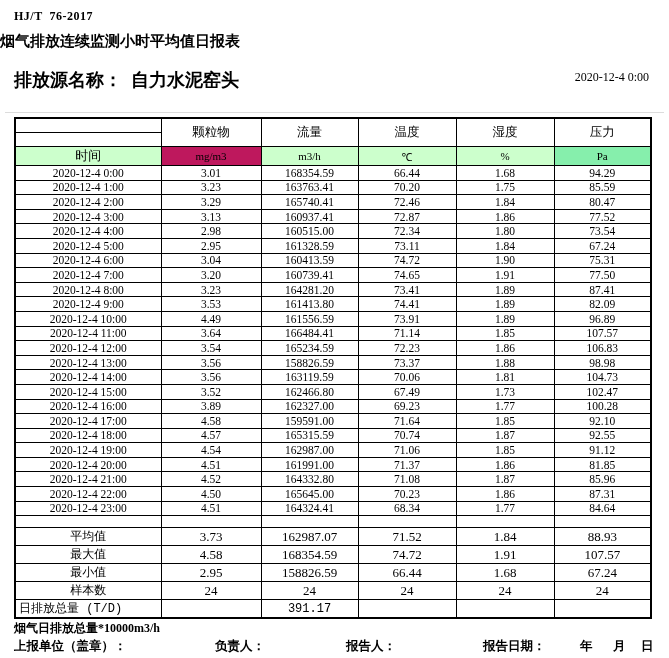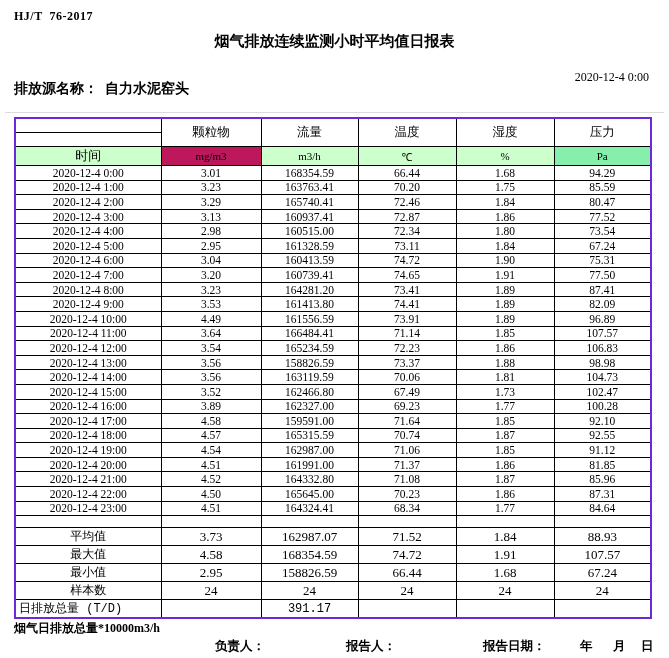--- a/index.html
+++ b/index.html
@@ -4,39 +4,39 @@
 <style>
   html,body{margin:0;padding:0;}
   body{
     width:669px;height:658px;background:#ffffff;color:#000;
     font-family:"Liberation Serif", serif;
     position:relative;overflow:hidden;
   }
   .abs{position:absolute;}
   .bold{font-weight:bold;}
   .hj-label{left:14px;top:9px;font-size:12px;letter-spacing:0.5px;white-space:pre;}
-  .doc-title{left:0;top:32px;width:669px;text-align:center;font-size:15px;}
-  .source-row{left:14px;top:80px;font-size:14px;white-space:pre;}
+  .doc-title{left:0;top:32px;width:669px;font-size:15px;}
+  .source-row{left:14px;top:68px;font-size:18px;white-space:pre;}
   .report-time{right:20px;top:70px;font-size:12px;}
   .hairline{left:5px;top:112px;width:659px;height:1px;background:#dcdcdc;}
   .note{left:14px;top:620px;font-size:12px;}
   .sign-row{left:0;top:638px;width:669px;height:16px;font-size:12.5px;}
   .sign-row span{position:absolute;white-space:nowrap;}
   .lbl-unit{left:14px;}
   .lbl-resp{left:215px;}
   .lbl-reporter{left:346px;}
   .lbl-date{left:483px;}
   .lbl-year{left:580px;}
   .lbl-month{left:613px;}
   .lbl-day{left:641px;}
 
   table.report{
     position:absolute;left:14px;top:117px;
     border-collapse:collapse;table-layout:fixed;
-    border:2px solid #6d28d9;
+    border:2px solid #000000;
   }
   table.report td, table.report th{
     border:1px solid #000;
     padding:0;margin:0;
     text-align:center;vertical-align:middle;
     font-weight:normal;
     overflow:hidden;white-space:nowrap;
   }
   tr.hdr-sub td{height:12.5px;}
   th.pollutant{font-size:12.5px;height:27px;}
@@ -328,19 +328,20 @@
         <td class="num"></td>
         <td class="num"></td>
         <td class="num"></td>
       </tr>
     </tbody>
 </table>
 
 <div class="abs bold note">烟气日排放总量*10000m3/h</div>
 
 <div class="abs bold sign-row">
+  <span class="lbl-unit">上报单位（盖章）：</span>
   <span class="lbl-resp">负责人：</span>
   <span class="lbl-reporter">报告人：</span>
   <span class="lbl-date">报告日期：</span>
   <span class="lbl-year">年</span>
   <span class="lbl-month">月</span>
   <span class="lbl-day">日</span>
 </div>
 
 </body></html>

